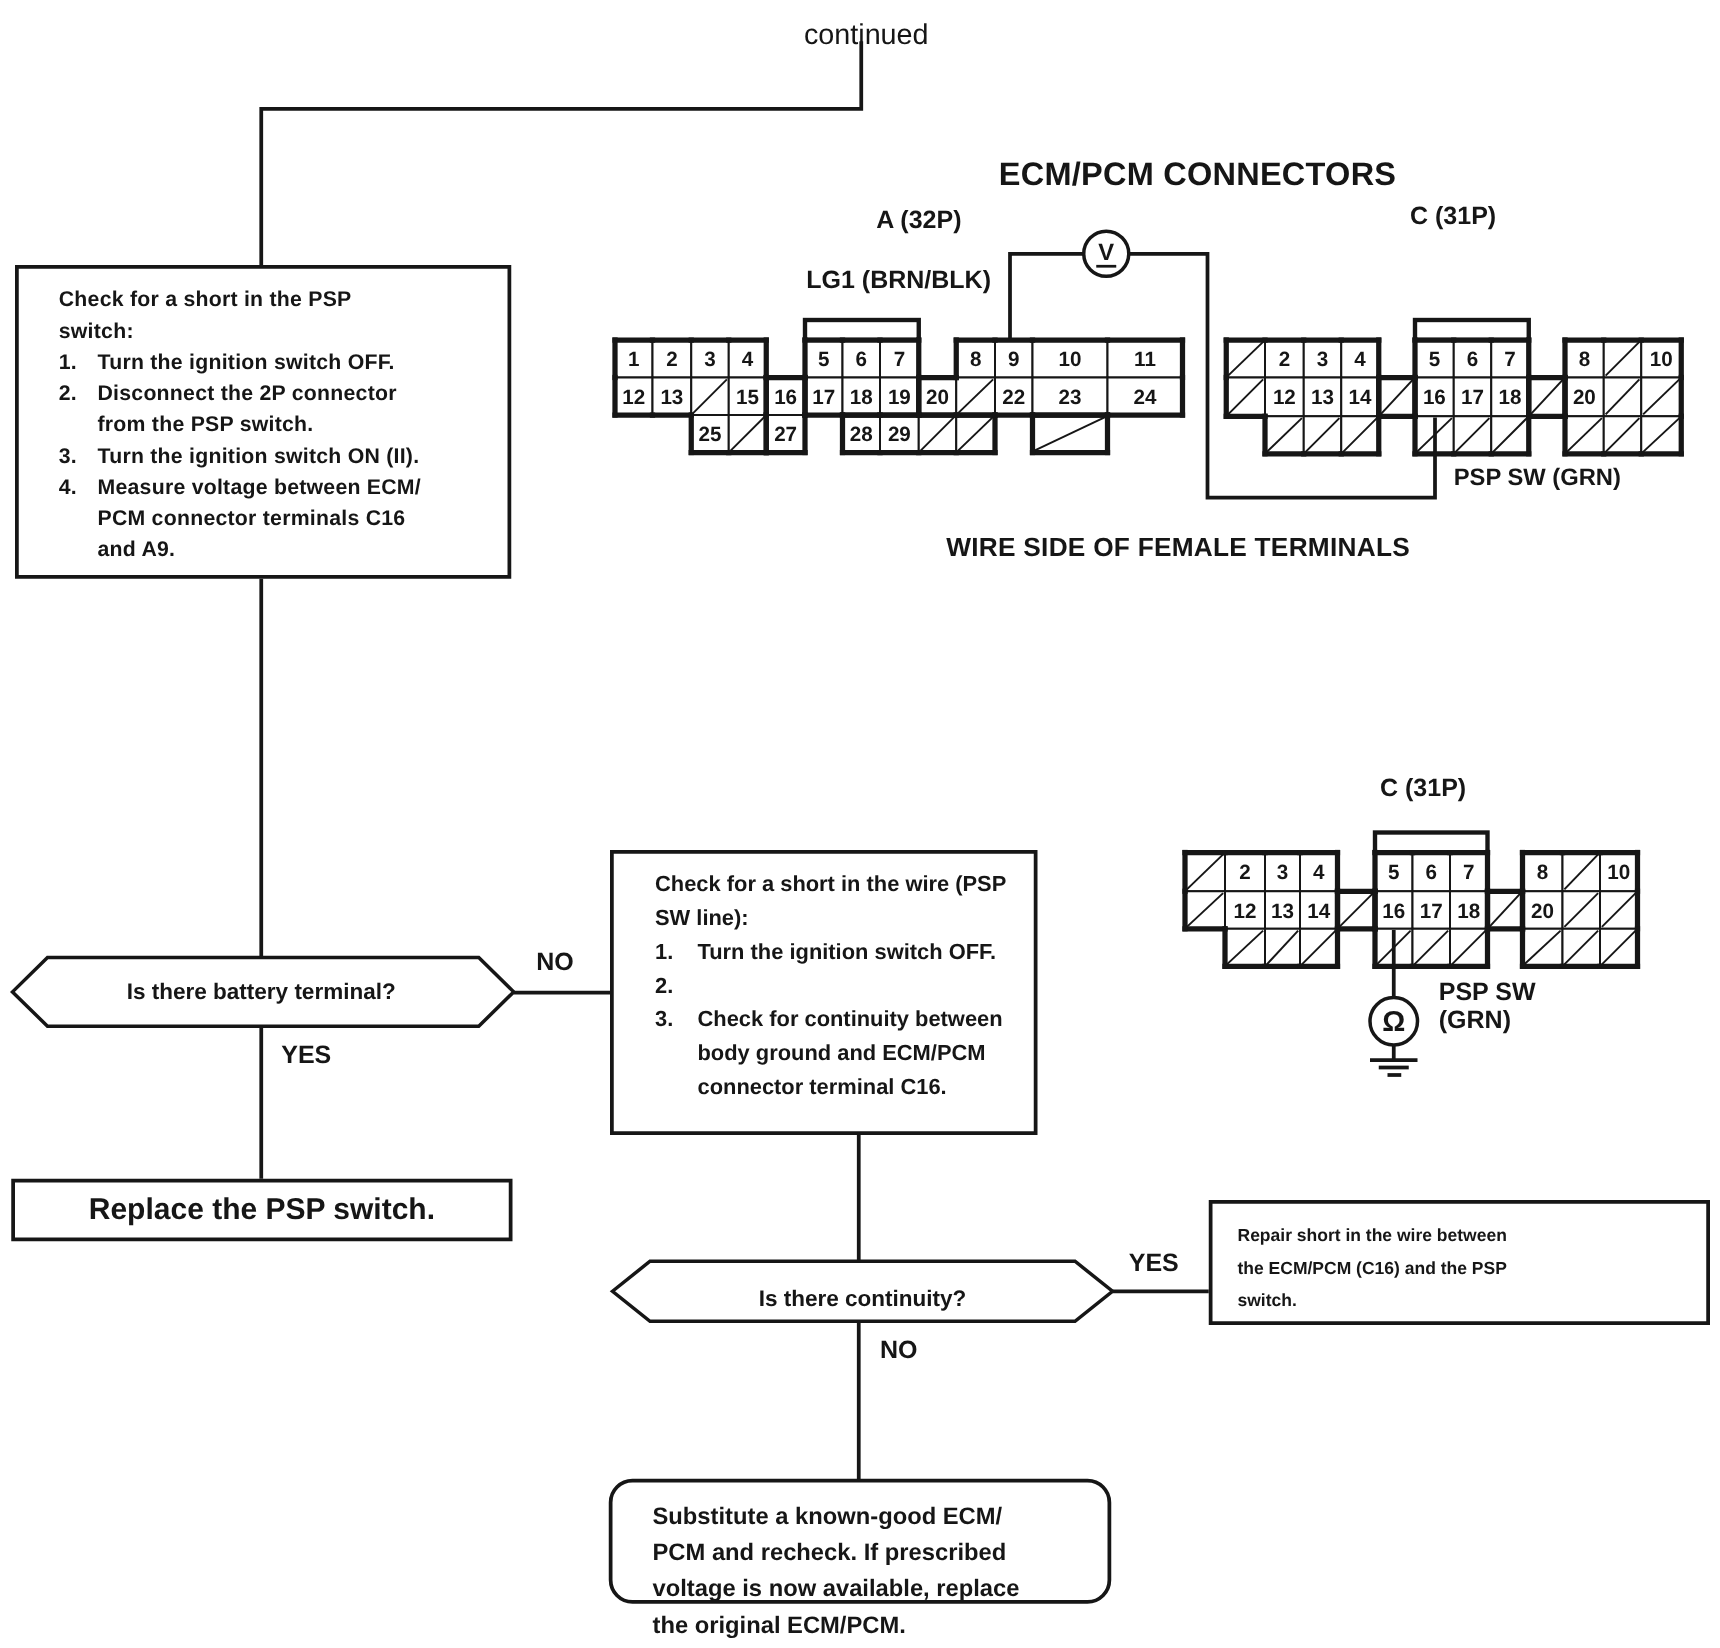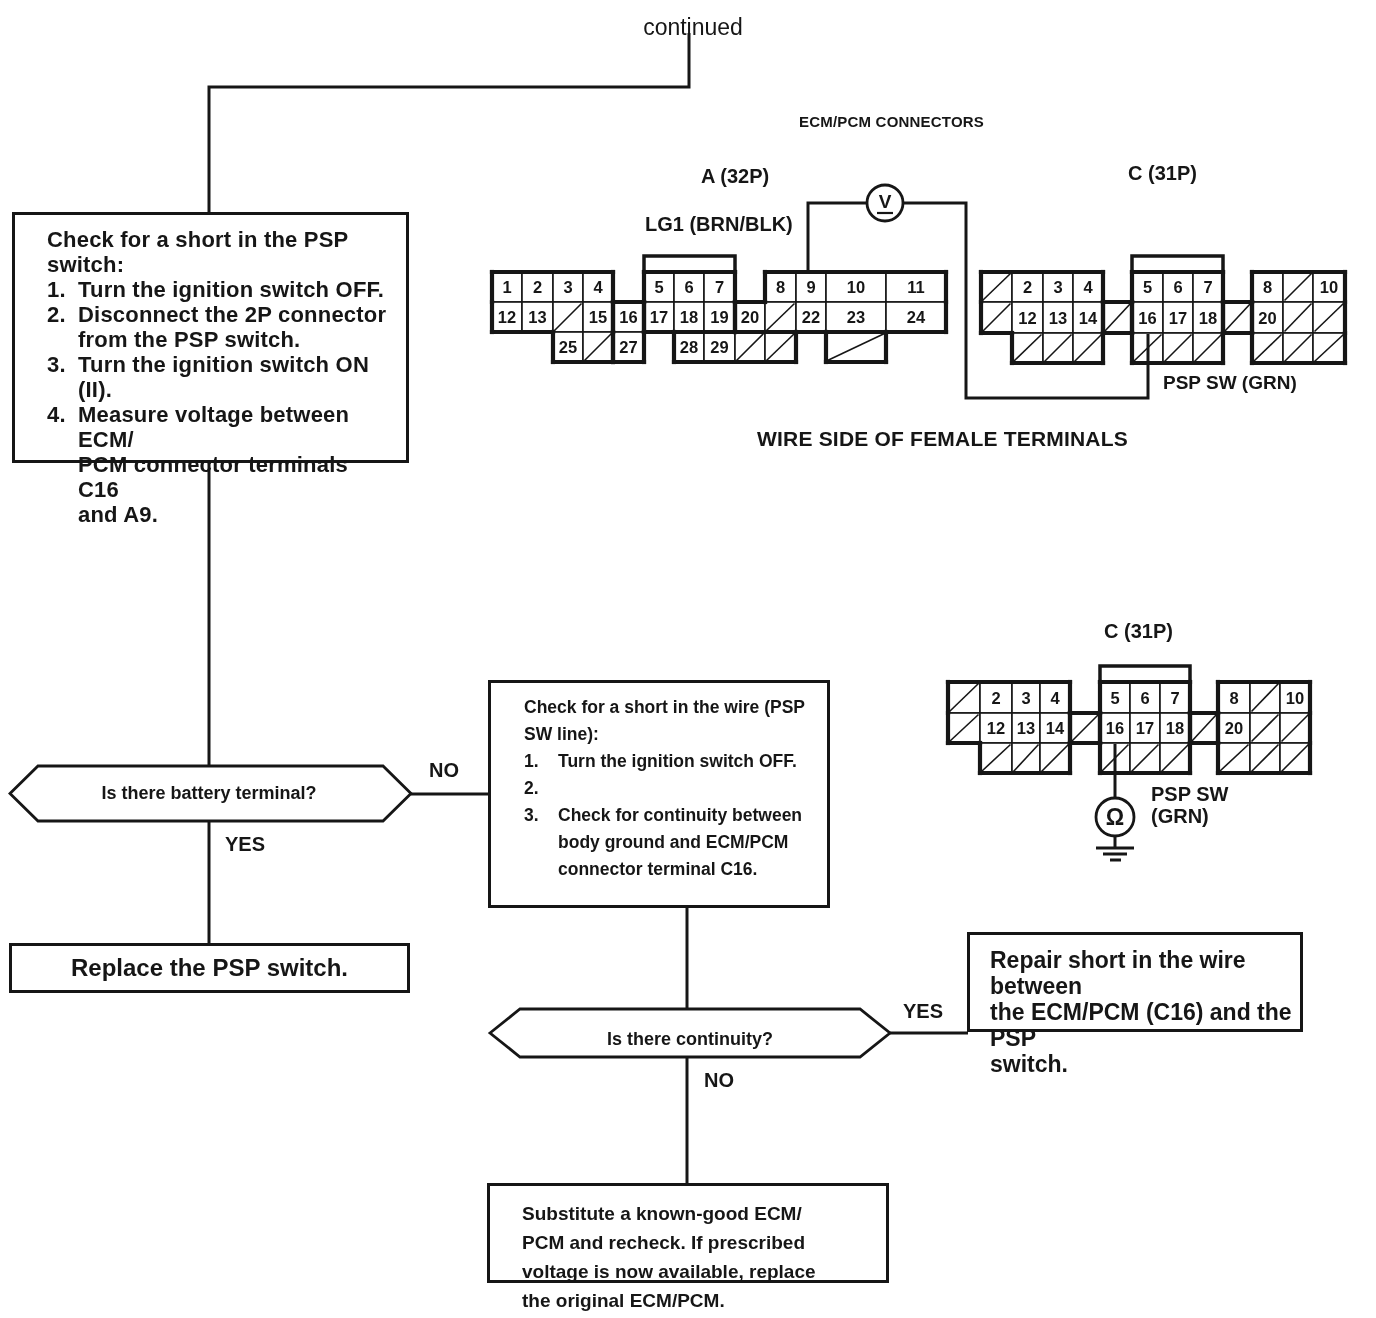--- a/index.html
+++ b/index.html
@@ -3,46 +3,46 @@
 <meta charset="utf-8">
 <style>
   html,body{margin:0;padding:0;background:#fff;}
   .stage{
     position:relative;width:1376px;height:1318px;background:#ffffff;
     font-family:"Liberation Sans",sans-serif;color:#161616;overflow:hidden;
   }
   #diagram-svg{position:absolute;left:0;top:0;}
   .lbl{position:absolute;font-weight:bold;color:#161616;white-space:pre-line;}
   #continued{left:627px;top:14px;width:132px;text-align:center;font-weight:normal;font-size:23px;}
-  #lbl-ecmpcm{left:799px;top:113px;font-size:15px;letter-spacing:.2px;}
+  #lbl-ecmpcm{left:799px;top:124px;font-size:26px;letter-spacing:.2px;}
   #lbl-a32p{left:701px;top:165px;font-size:20px;}
   #lbl-lg1{left:645px;top:213px;font-size:20px;}
   #lbl-c31p-1{left:1128px;top:162px;font-size:20px;}
   #lbl-pspsw-1{left:1163px;top:372px;font-size:19px;}
   #lbl-wireside{left:757px;top:427px;font-size:21px;letter-spacing:.2px;}
   #lbl-c31p-2{left:1104px;top:620px;font-size:20px;}
   #lbl-pspsw-2{left:1151px;top:783px;font-size:20px;line-height:22px;}
   #lbl-no1{left:429px;top:759px;font-size:20px;}
   #lbl-yes1{left:225px;top:833px;font-size:20px;}
   #lbl-yes2{left:903px;top:1000px;font-size:20px;}
   #lbl-no2{left:704px;top:1069px;font-size:20px;}
   .flowbox{
     position:absolute;background:#fff;border:3px solid #161616;box-sizing:border-box;
     font-weight:bold;color:#161616;
   }
   .box-title{white-space:pre-line;}
   .step{display:flex;}
   .step-num{flex:0 0 31px;}
   .step-text{white-space:pre-line;}
-  #box-check-switch{left:12px;top:212px;width:397px;height:251px;padding:12px 12px 0 32px;font-size:22px;line-height:25px;letter-spacing:.2px;}
+  #box-check-switch{left:12px;top:212px;width:397px;height:251px;padding:12px 12px 0 32px;font-size:17px;line-height:25px;letter-spacing:.2px;}
   #box-check-wire{left:488px;top:680px;width:342px;height:228px;padding:11px 10px 0 33px;font-size:17.5px;line-height:27px;}
   #box-check-wire .step-num{flex:0 0 34px;}
   #box-replace{left:9px;top:943px;width:401px;height:50px;display:flex;align-items:center;justify-content:center;font-size:24px;}
-  #box-repair{left:967px;top:932px;width:336px;height:100px;padding:12px 8px 0 20px;font-size:23px;line-height:26px;white-space:pre-line;}
-  #box-substitute{left:487px;top:1183px;width:402px;height:100px;padding:13px 8px 0 32px;font-size:19px;line-height:29px;white-space:pre-line;}
+  #box-repair{left:967px;top:960px;width:401px;height:100px;padding:12px 8px 0 20px;font-size:14px;line-height:26px;white-space:pre-line;}
+  #box-substitute{left:487px;top:1183px;width:402px;height:100px;padding:13px 8px 0 32px;font-size:19px;line-height:29px;white-space:pre-line;border-radius:19px;}
   .hexlabel{
     position:absolute;display:flex;align-items:center;justify-content:center;
     font-weight:bold;color:#161616;font-size:18px;text-align:center;
   }
   #hex1-label{left:44px;top:767px;width:330px;height:53px;}
   #hex2-label{left:524px;top:1010px;width:332px;height:58px;}
 </style>
 </head>
 <body>
 

